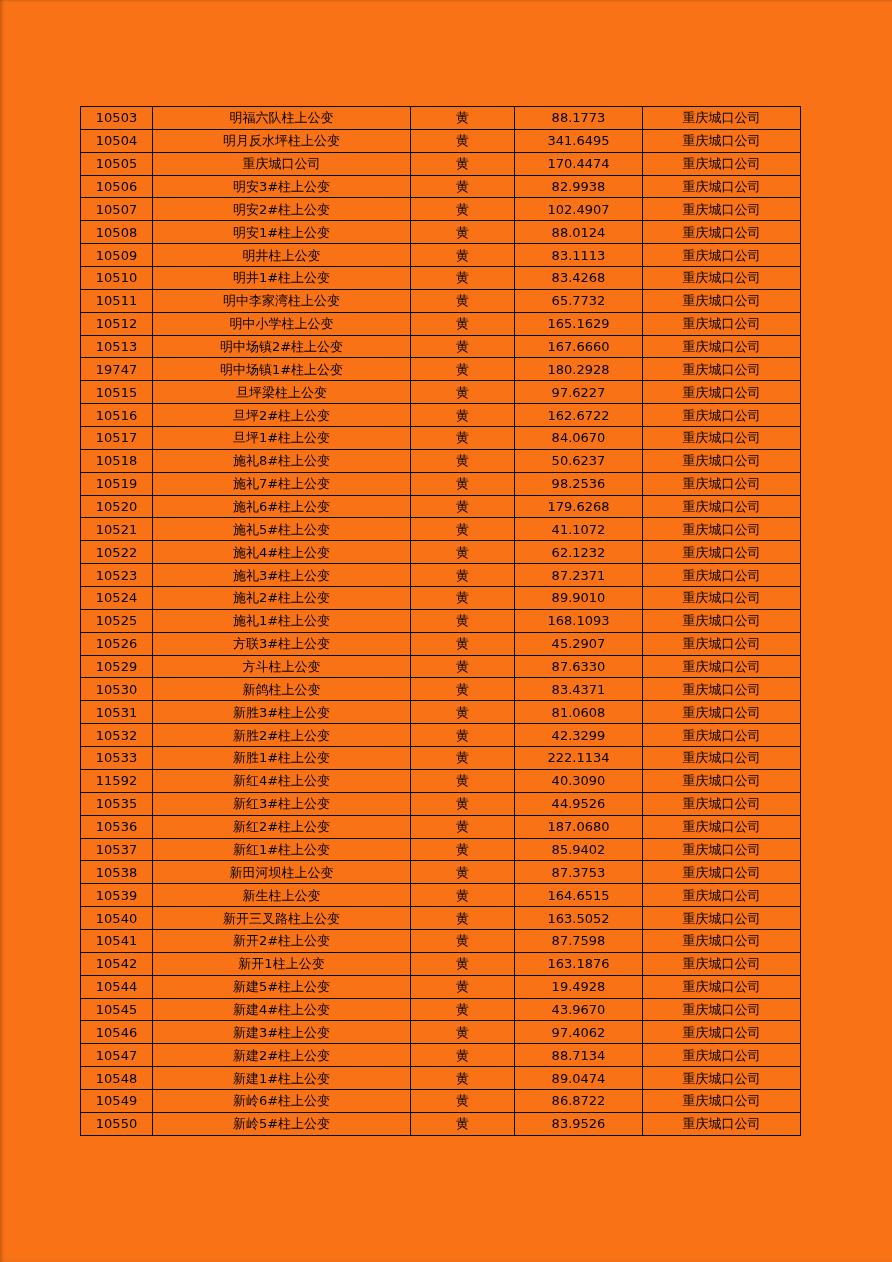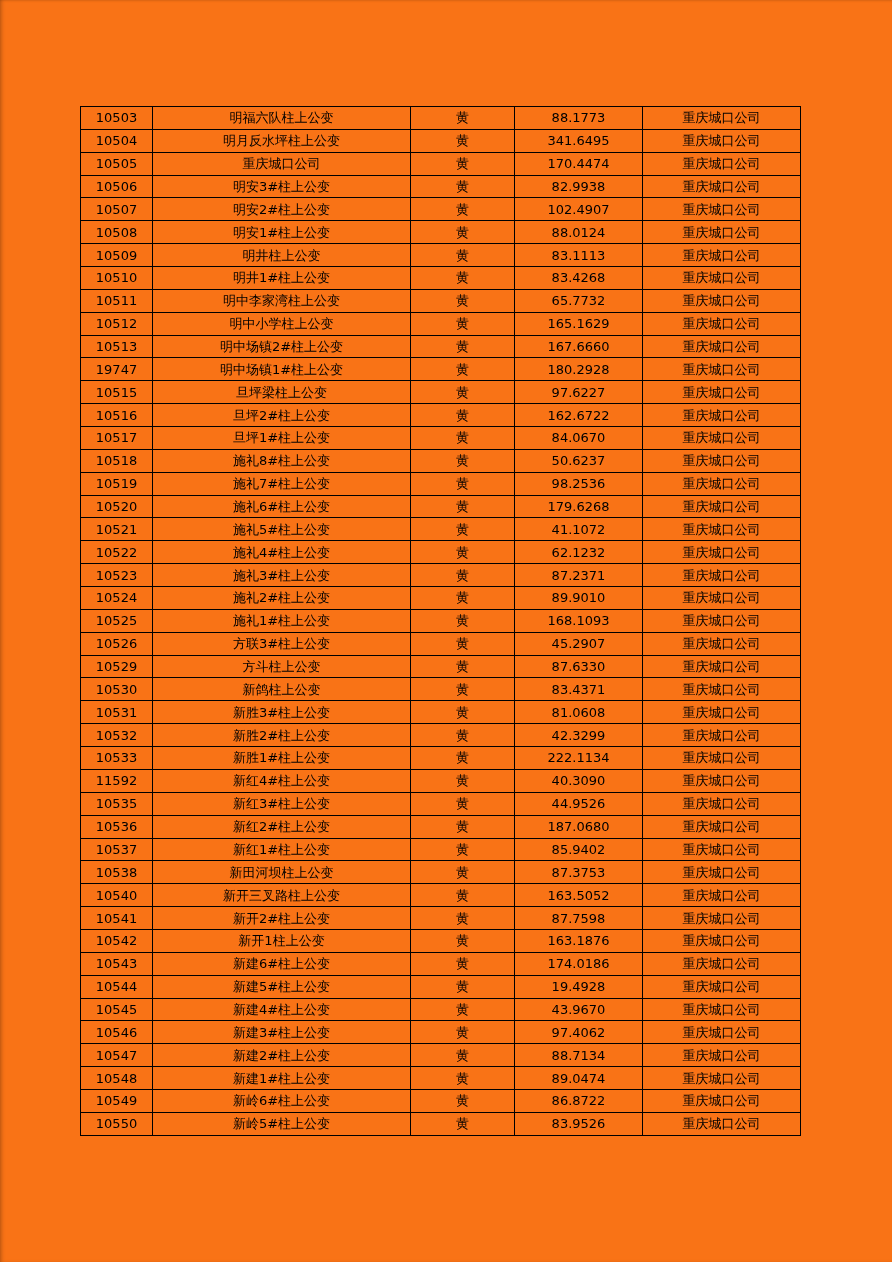--- a/index.html
+++ b/index.html
@@ -290,45 +290,45 @@
           <td>重庆城口公司</td>
         </tr>
         <tr>
           <td>10538</td>
           <td>新田河坝柱上公变</td>
           <td>黄</td>
           <td>87.3753</td>
           <td>重庆城口公司</td>
         </tr>
         <tr>
+          <td>10539</td>
+          <td>新生柱上公变</td>
+          <td>黄</td>
+          <td>164.6515</td>
+          <td>重庆城口公司</td>
+        </tr>
+        <tr>
           <td>10540</td>
           <td>新开三叉路柱上公变</td>
           <td>黄</td>
           <td>163.5052</td>
           <td>重庆城口公司</td>
         </tr>
         <tr>
           <td>10541</td>
           <td>新开2#柱上公变</td>
           <td>黄</td>
           <td>87.7598</td>
           <td>重庆城口公司</td>
         </tr>
         <tr>
           <td>10542</td>
           <td>新开1柱上公变</td>
           <td>黄</td>
           <td>163.1876</td>
-          <td>重庆城口公司</td>
-        </tr>
-        <tr>
-          <td>10543</td>
-          <td>新建6#柱上公变</td>
-          <td>黄</td>
-          <td>174.0186</td>
           <td>重庆城口公司</td>
         </tr>
         <tr>
           <td>10544</td>
           <td>新建5#柱上公变</td>
           <td>黄</td>
           <td>19.4928</td>
           <td>重庆城口公司</td>
         </tr>
         <tr>

